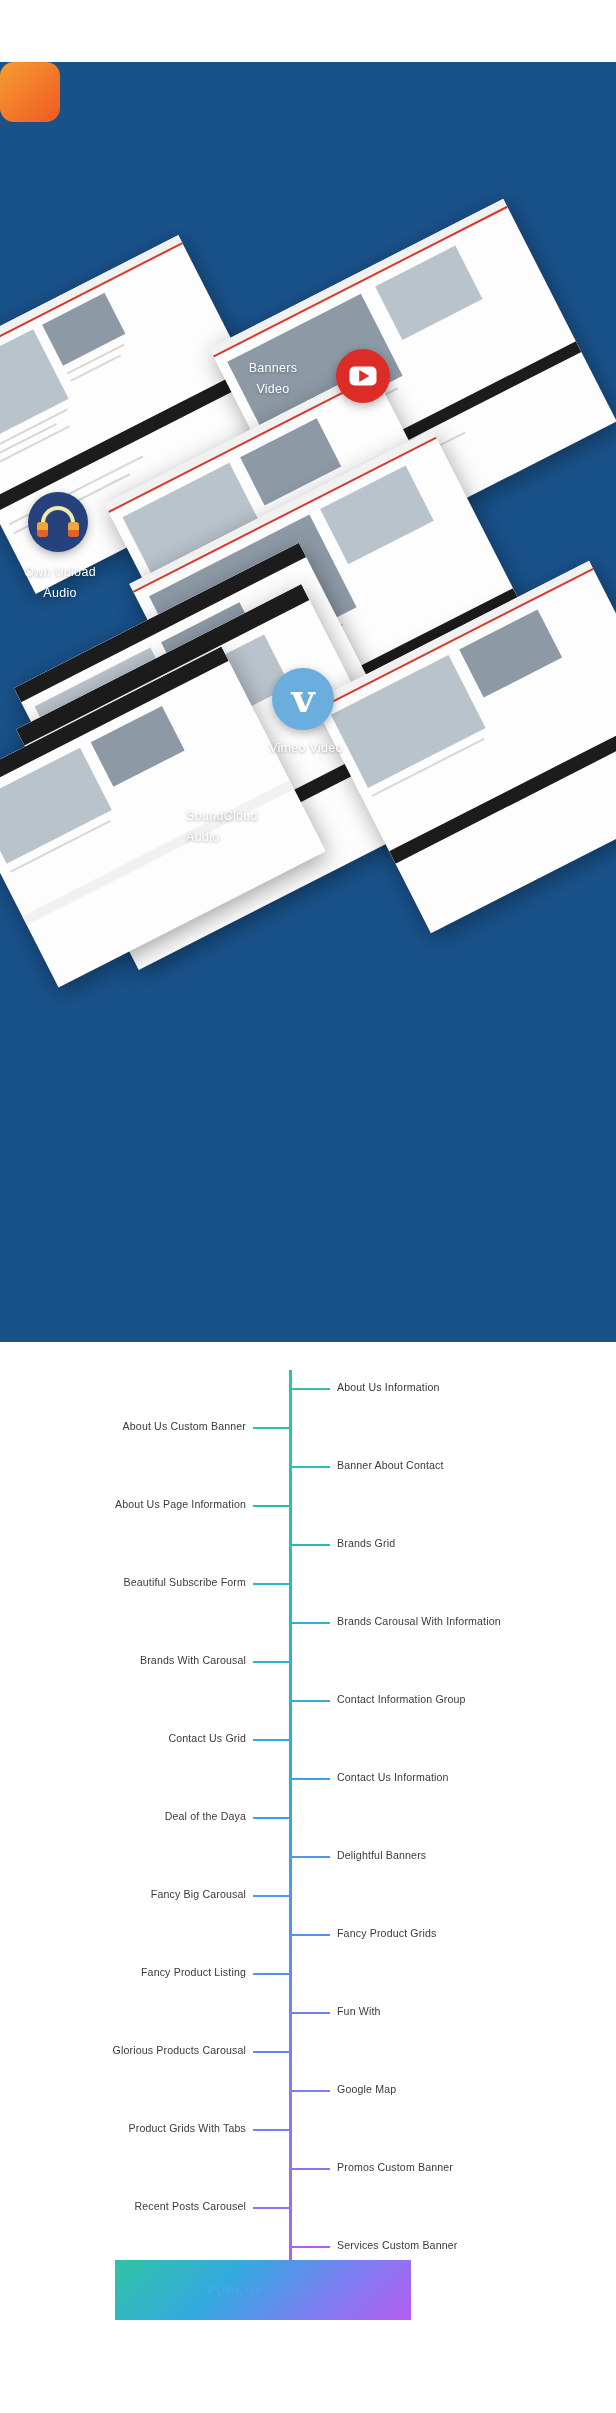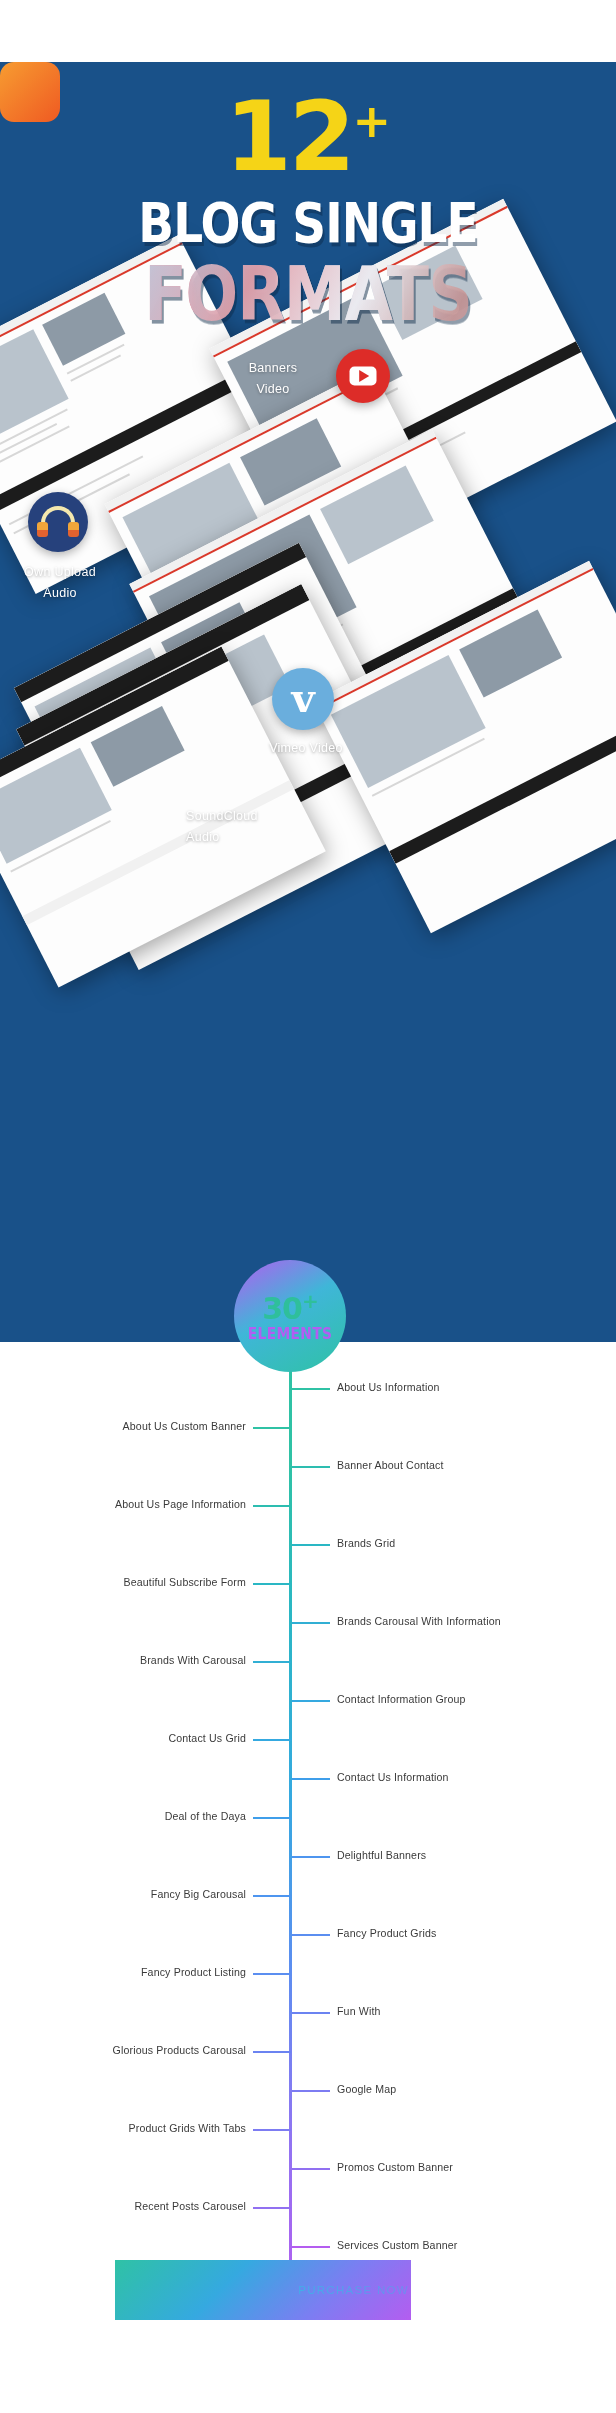--- a/index.html
+++ b/index.html
@@ -251,21 +251,21 @@
   .row.left .rlabel     { right: 370px; text-align: right; }
   .row.right .connector { left: 292px; width: 38px; }
   .row.right .rlabel    { left: 337px; text-align: left; }
 
   
   .purchase {
     position: absolute;
     left: 117px; top: 2262px;
     width: 292px; height: 56px;
     background: #0c4a6e;
-    display:flex; align-items:center; justify-content:flex-end;
+    display:flex; align-items:center; justify-content:center;
     z-index: 20;
   }
   .purchase::before {
     content:"";
     position:absolute; inset:-2px;
     background: linear-gradient(135deg, #2fc2a5 0%, #35a9e0 38%, #7b7ef2 70%, #b45df0 100%);
     z-index:-1;
   }
   .purchase .ptxt {
     font-family:"Liberation Sans", sans-serif;
@@ -359,25 +359,20 @@
     </div>
 
     <div class="mock m8">
       <div class="bar darkbar" style="top:0;height:16px;"></div>
       <div class="ph" style="left:10px;top:26px;width:118px;height:70px;"></div>
       <div class="txt" style="left:10px;top:104px;width:112px;"></div>
       <div class="ph2" style="left:140px;top:26px;width:80px;height:50px;"></div>
       <div class="bar" style="top:150px;height:10px;"></div>
     </div>
 
-    <div class="headline-wrap">
-      <div class="num-plus"><span>12</span><span class="plus">+</span></div>
-      <div class="line-blog">BLOG SINGLE</div>
-      <div class="line-formats">FORMATS</div>
-    </div>
 
     <div class="icon-circle" id="yt-icon">
       <span class="yt-rr"></span>
       <span class="yt-tri"></span>
     </div>
     <div class="badge-label" id="yt-badge">
       <div>Banners</div>
       <div>Video</div>
     </div>
 
@@ -413,24 +408,20 @@
         <span class="cloudy"></span>
         <span class="sc-word">SOUNDCLOUD</span>
       </span>
     </div>
     <div class="badge-label" id="sc-badge">
       <div>SoundCloud</div>
       <div>Audio</div>
     </div>
   </div>
 
-  <div class="circle-badge">
-    <div class="num"><span>30</span><span class="p">+</span></div>
-    <div class="lbl">ELEMENTS</div>
-  </div>
 
   <div class="timeline-area">
     <div class="spine"></div>
     <div id="rows">
         <div class="row right" style="top: 46px;">
           <span class="connector" style="background: rgb(47, 194, 165);"></span>
           <span class="rlabel">About Us Information</span>
         </div>
         <div class="row left" style="top: 85px;">
           <span class="connector" style="background: rgb(47, 194, 165);"></span>

